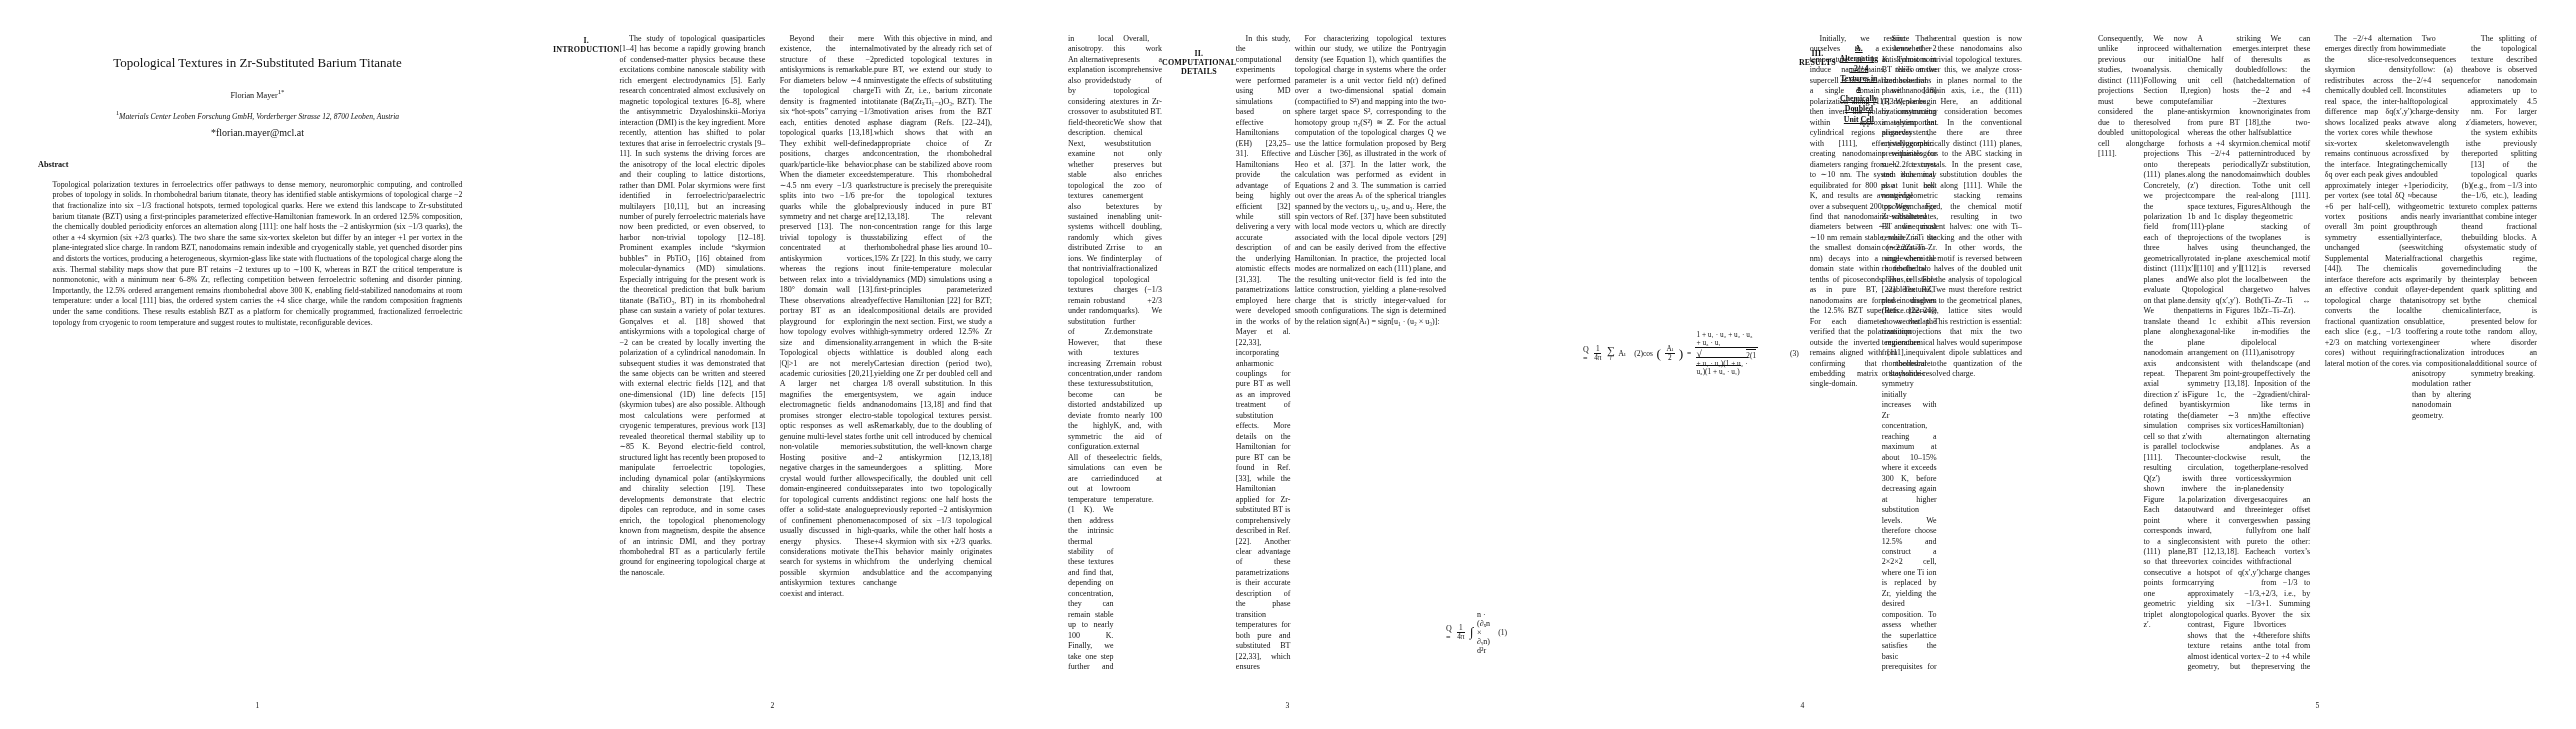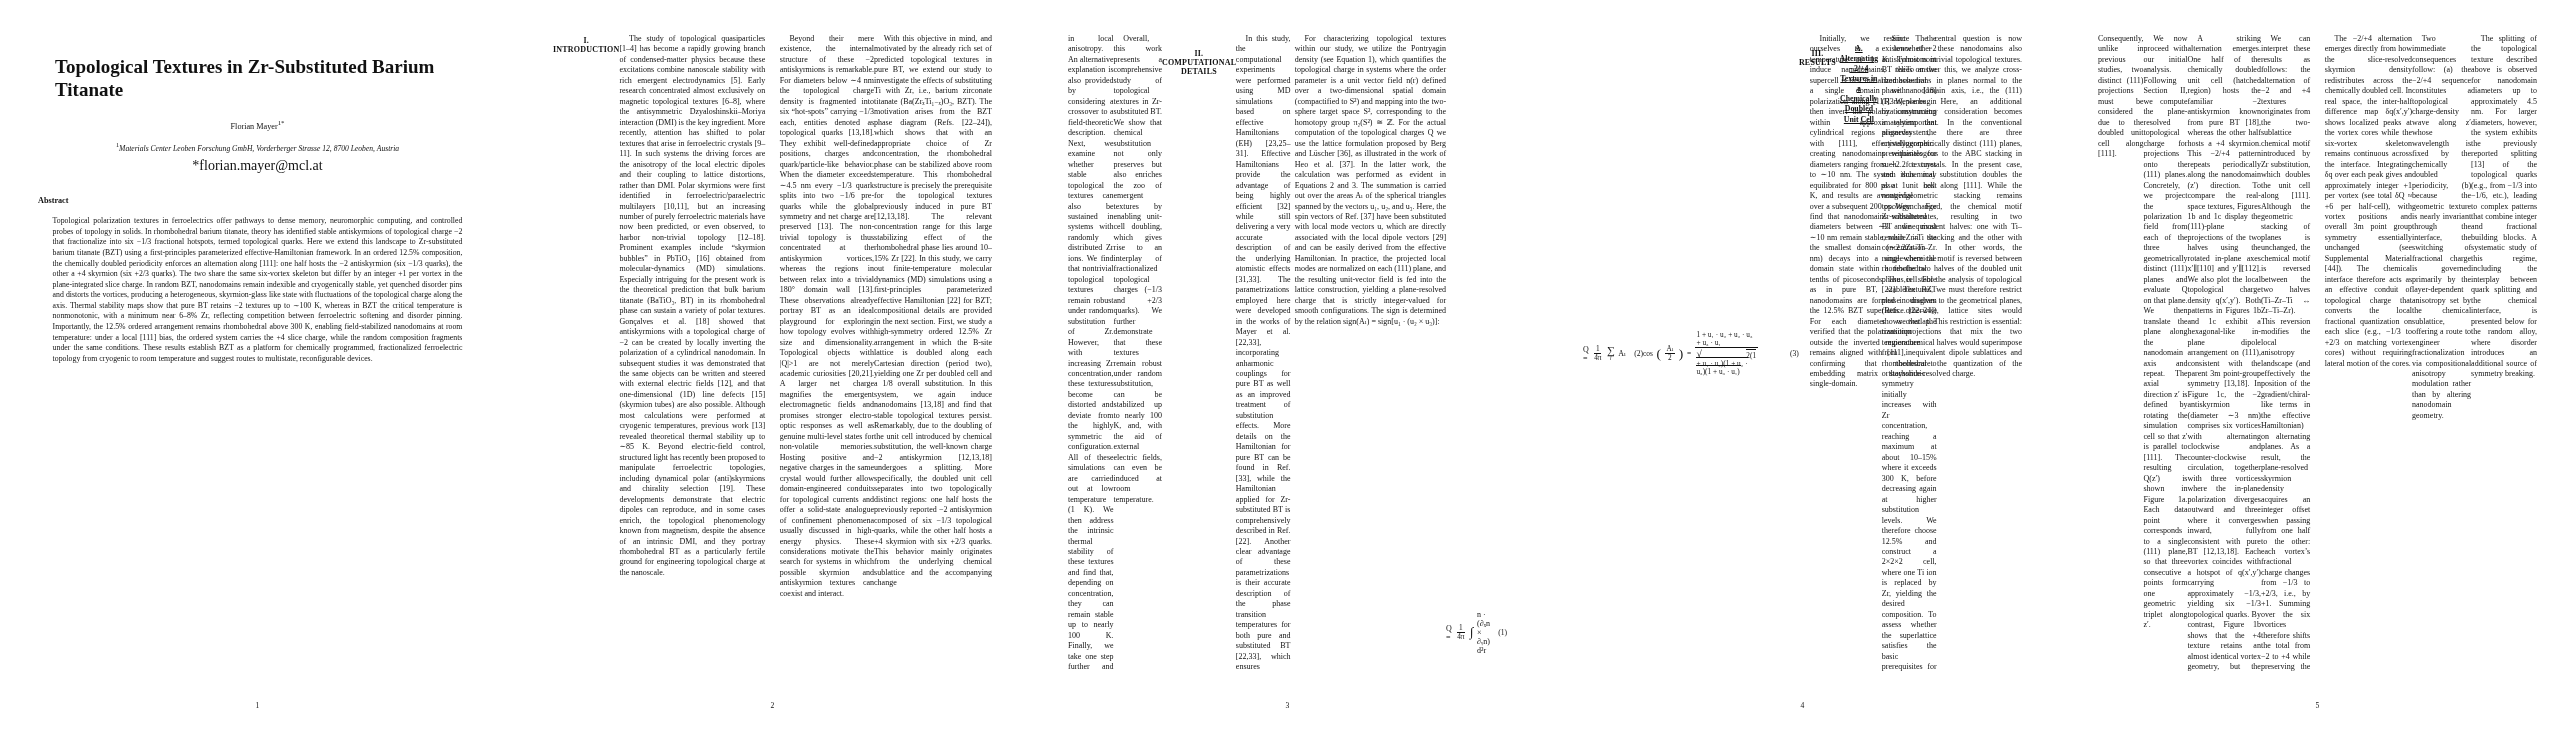--- a/index.html
+++ b/index.html
@@ -1,25 +1,25 @@
 <!DOCTYPE html>
 <html style="font-size:9.7px"><head>
 <meta charset="utf-8">
 <style>
   html,body{margin:0;padding:0;background:#ffffff;}
   body{font-family:"Liberation Serif","DejaVu Serif","DejaVu Sans",serif;color:#111;}
   .spread{width:2576px;height:729px;display:flex;background:#ffffff;}
   .page{width:515px;height:729px;box-sizing:border-box;padding:34px 38px 0 38px;position:relative;overflow:hidden;background:#ffffff;}
   .pageno{position:absolute;bottom:19.4px;left:0;right:0;text-align:center;font-size:7.6px;}
   
-  .title{font-size:19px;font-weight:bold;margin:20.7px 17px 0 17px;line-height:1.25;}
+  .title{font-size:13px;font-weight:normal;text-align:center;margin:20.7px 17px 0 17px;line-height:1.25;}
   .author{text-align:center;margin-top:17px;font-size:8.2px;}
   .affil{text-align:center;margin-top:9.7px;font-size:7.6px;font-style:italic;}
   .affil sup{font-style:normal;}
-  .email{text-align:center;margin-top:6px;font-size:14px;}
+  .email{text-align:center;margin-top:6px;font-size:10px;}
   .abs-head{text-align:left;margin-top:22px;font-weight:bold;font-size:8.2px;}
   .abstract{margin:11px 14.6px 0 14.6px;font-size:7.8px;line-height:1.36;text-align:justify;}
   
   .cols{display:flex;gap:14.6px;height:639px;overflow:hidden;}
   .col{flex:1;min-width:0;display:flex;flex-direction:row;}
   .col p{margin:0;font-size:8px;line-height:1.31;text-align:justify;text-indent:9.7px;}
   .col p.cont{text-indent:0;}
   .sec{font-weight:bold;font-size:8px;text-align:center;margin:2.4px 0 8.5px 0;letter-spacing:0.2px;}
   .sec.mid{margin-top:14.6px;}
   .subsec{font-weight:bold;font-size:7.8px;text-align:center;margin:9.7px 3.6px 9.7px 3.6px;line-height:1.3;text-decoration:underline;}

